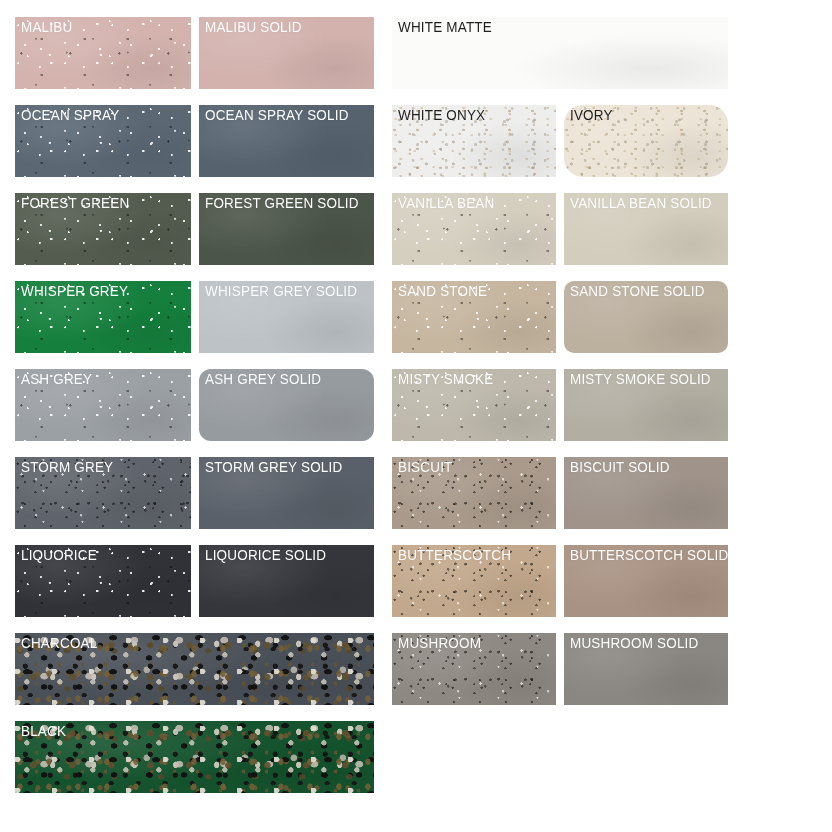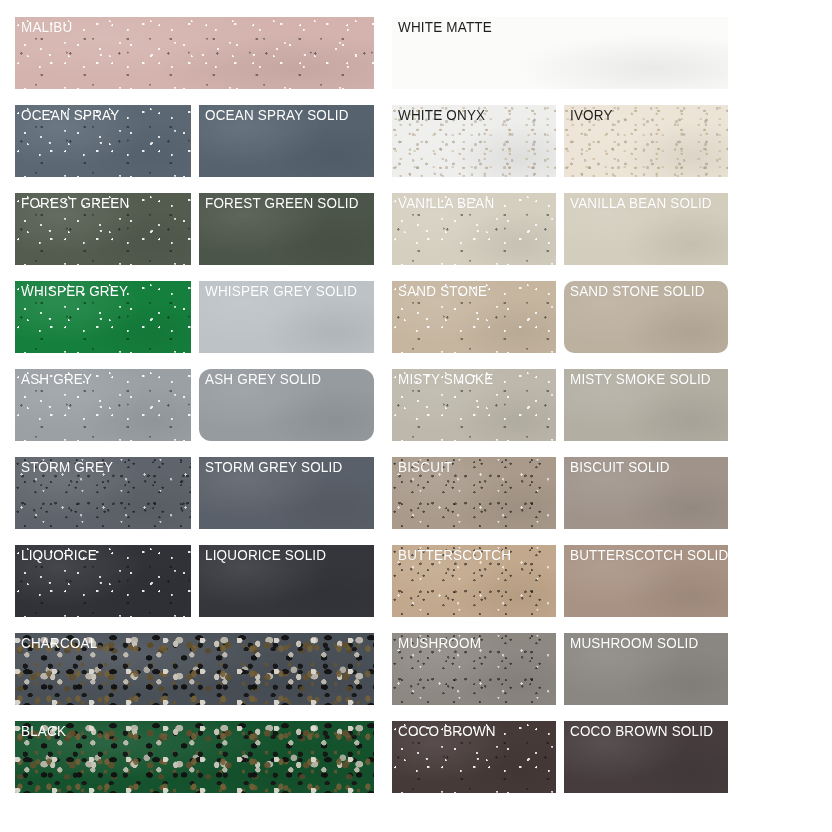--- a/index.html
+++ b/index.html
@@ -171,20 +171,24 @@
 
 <div class="chart">
 
   <div class="half half-left" id="left-half">
       <div class="row">
         <div class="swatch" style="background-color: rgb(212, 179, 174);">
           <div class="wash"></div>
           <div class="tex fine"></div>
           <div class="label">MALIBU</div>
         </div>
+        <div class="swatch" style="background-color: rgb(211, 178, 173);">
+          <div class="wash"></div>
+          <div class="label">MALIBU SOLID</div>
+        </div>
       </div>
       <div class="row">
         <div class="swatch" style="background-color: rgb(91, 104, 116);">
           <div class="wash"></div>
           <div class="tex fine"></div>
           <div class="label">OCEAN SPRAY</div>
         </div>
         <div class="swatch" style="background-color: rgb(86, 99, 111);">
           <div class="wash"></div>
           <div class="label">OCEAN SPRAY SOLID</div>
@@ -267,21 +271,21 @@
           <div class="wash"></div>
           <div class="label dark">WHITE MATTE</div>
         </div>
       </div>
       <div class="row">
         <div class="swatch" style="background-color: rgb(238, 238, 236);">
           <div class="wash"></div>
           <div class="tex grit"></div>
           <div class="label dark">WHITE ONYX</div>
         </div>
-        <div class="swatch" style="background-color: rgb(236, 228, 214);">
+        <div class="swatch" style="background-color: rgb(236, 228, 214); border-radius: 19px;">
           <div class="wash"></div>
           <div class="tex grit"></div>
           <div class="label dark">IVORY</div>
         </div>
       </div>
       <div class="row">
         <div class="swatch" style="background-color: rgb(213, 207, 192);">
           <div class="wash"></div>
           <div class="tex fine"></div>
           <div class="label">VANILLA BEAN</div>
@@ -339,26 +343,15 @@
         <div class="swatch" style="background-color: rgb(141, 136, 130);">
           <div class="wash"></div>
           <div class="tex dense"></div>
           <div class="label">MUSHROOM</div>
         </div>
         <div class="swatch" style="background-color: rgb(138, 135, 130);">
           <div class="wash"></div>
           <div class="label">MUSHROOM SOLID</div>
         </div>
       </div>
-      <div class="row">
-        <div class="swatch" style="background-color: rgb(70, 58, 57);">
-          <div class="wash"></div>
-          <div class="tex fine"></div>
-          <div class="label">COCO BROWN</div>
-        </div>
-        <div class="swatch" style="background-color: rgb(70, 60, 61);">
-          <div class="wash"></div>
-          <div class="label">COCO BROWN SOLID</div>
-        </div>
-      </div>
     </div>
 
 </div>
 
 </body></html>

